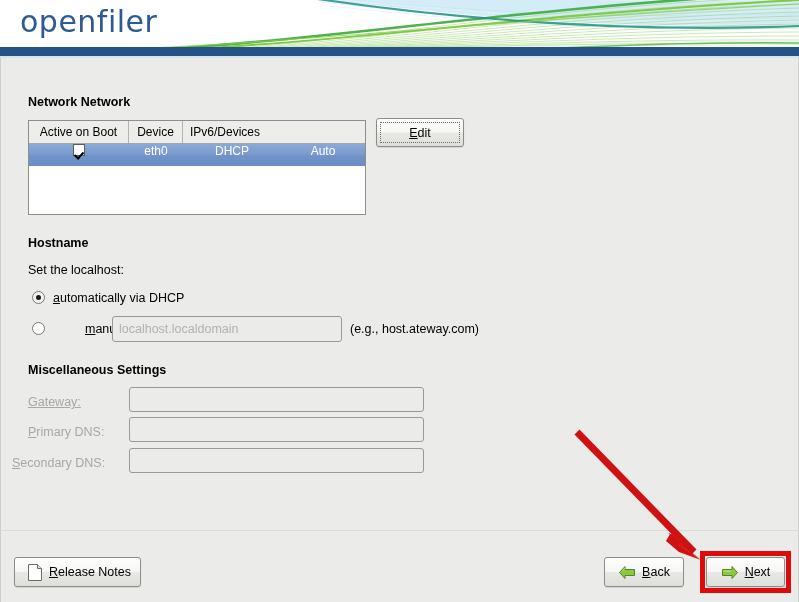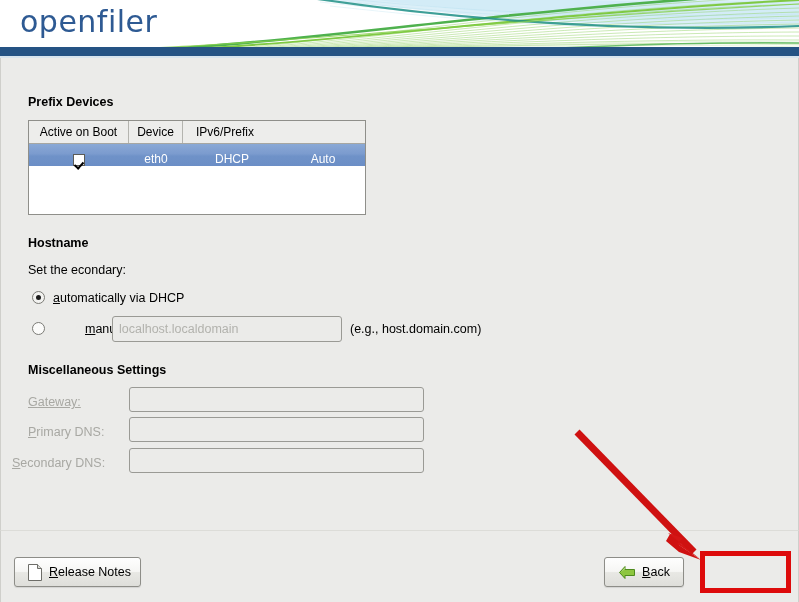--- a/index.html
+++ b/index.html
@@ -39,21 +39,21 @@
   .dev-head{display:flex;height:23px;background:#ededeb;border-bottom:1px solid #a7a7a2;box-sizing:border-box;}
   .dev-head .th{
     font-size:12px;color:#000;line-height:22px;text-align:center;
     border-right:1px solid #b4b4af;box-sizing:border-box;padding:0 4px;white-space:nowrap;
   }
   .dev-head .th:last-child{border-right:none;}
   .th-c0{width:100px;}
   .th-c1{width:54px;}
   .th-c2{width:98px;}
   .th-c3{width:84px;}
-  .dev-row{display:flex;height:22px;align-items:flex-end;
+  .dev-row{display:flex;height:22px;align-items:flex-start;
     background:linear-gradient(to bottom,#8aa9d6 0%,#7b9bce 45%,#6f92c8 55%,#6b8ec6 100%);
     color:#ffffff;}
   .dev-row .td{font-size:12px;text-align:center;box-sizing:border-box;padding:0 4px;white-space:nowrap;}
   .td-c0{width:100px;display:flex;align-items:center;justify-content:center;}
   .td-c1{width:54px;}
   .td-c2{width:98px;}
   .td-c3{width:84px;}
   .chk{width:12px;height:12px;background:#fff;border:1px solid #5b5b57;
        display:inline-block;position:relative;box-sizing:border-box;}
   .chk:after{content:"";position:absolute;left:2px;top:5px;width:4px;height:7px;
@@ -170,53 +170,57 @@
         <path d="M560,48 C650,44 720,42 799,43" stroke="#4fb14e" stroke-width="1.6" fill="none" opacity="0.8"></path>
       </g>
     </svg>
     <div class="logo">openfiler</div>
   </div>
   <div class="bluebar"></div>
   <div class="bluebar-edge"></div>
 
   <div class="pageframe"></div>
 
-  <div class="sect-title" style="left:28px;top:95px;">Prefix Devices</div>
+  <div class="sect-title" style="left:28px;top:95px;">Network Network</div>
 
   <div class="devtable">
     <div class="dev-head">
       <div class="th th-c0">Active on Boot</div>
       <div class="th th-c1">Device</div>
-      <div class="th th-c3">IPv6/Prefix</div>
+      <div class="th th-c3">IPv6/Devices</div>
     </div>
     <div class="dev-row">
       <div class="td td-c0">
         <span class="chk"></span>
       </div>
       <div class="td td-c1">eth0</div>
       <div class="td td-c2">DHCP</div>
       <div class="td td-c3">Auto</div>
     </div>
     <div class="dev-body"></div>
   </div>
 
+  <div class="btn btn-edit">
+    <span class="inner-focus"></span>
+    <span><span class="u">E</span>dit</span>
+  </div>
 
   <div class="sect-title" style="left:28px;top:236px;">Hostname</div>
-  <div class="lbl" style="left:28px;top:263px;">Set the econdary:</div>
+  <div class="lbl" style="left:28px;top:263px;">Set the localhost:</div>
 
   <div class="radio on" style="left:32px;top:291px;"></div>
   <div class="lbl" style="left:53px;top:291px;text-align:right;"><span class="u">a</span>utomatically via DHCP</div>
 
   <div class="radio off" style="left:32px;top:322px;"></div>
   <div class="lbl" style="left:53px;top:322px;padding-left:32px;"><span class="u">m</span>anually</div>
 
   <div class="txtinput hostinput placeholder">
     <span>localhost.localdomain</span>
   </div>
-  <div class="hintlbl" style="left:350px;top:322px;">(e.g., host.domain.com)</div>
+  <div class="hintlbl" style="left:350px;top:322px;">(e.g., host.ateway.com)</div>
 
   <div class="sect-title" style="left:28px;top:363px;">Miscellaneous Settings</div>
 
   <div class="dis-lbl" style="left:28px;top:395px;text-decoration:underline;"><span class="u">G</span>ateway:</div>
   <div class="txtinput misc-input blank" style="top:387px;"></div>
 
   <div class="dis-lbl" style="left:28px;top:425px;"><span class="u">P</span>rimary DNS:</div>
   <div class="txtinput misc-input blank" style="top:417px;"></div>
 
   <div class="dis-lbl" style="left:12px;top:456px;"><span class="u">S</span>econdary DNS:</div>
@@ -237,20 +241,29 @@
   <div class="btn btn-back">
     <span class="arr">
       <svg viewBox="0 0 18 15" width="18" height="15">
         <path d="M7,1.5 L7,4.5 L16.5,4.5 L16.5,10.5 L7,10.5 L7,13.5 L1.5,7.5 Z" fill="#8dc63f" stroke="#4e8a1d" stroke-width="1" stroke-linejoin="round"></path>
         <path d="M7,2.6 L2.8,7.3 L7,3.9 Z" fill="#c6e49a" opacity="0.85"></path>
       </svg>
     </span>
     <span><span class="u">B</span>ack</span>
   </div>
 
+  <div class="btn btn-next">
+    <span class="arr">
+      <svg viewBox="0 0 18 15" width="18" height="15">
+        <path d="M11,1.5 L11,4.5 L1.5,4.5 L1.5,10.5 L11,10.5 L11,13.5 L16.5,7.5 Z" fill="#8dc63f" stroke="#4e8a1d" stroke-width="1" stroke-linejoin="round"></path>
+        <path d="M2.6,5.4 L10,5.4 L10,6.6 L2.6,6.6 Z" fill="#c6e49a" opacity="0.85"></path>
+      </svg>
+    </span>
+    <span><span class="u">N</span>ext</span>
+  </div>
 
   <svg class="annot" viewBox="0 0 799 602">
     <g>
       <line x1="577" y1="432" x2="694" y2="552" stroke="#cf1111" stroke-width="7" stroke-linecap="butt"></line>
       <polygon points="701,560 679,545 686,539 670,534 666,541 679,552" fill="#cf1111"></polygon>
       <polygon points="700,559 677,544 683,538 668,533" fill="#d41515"></polygon>
     </g>
   </svg>
   <div class="redbox"></div>
 

